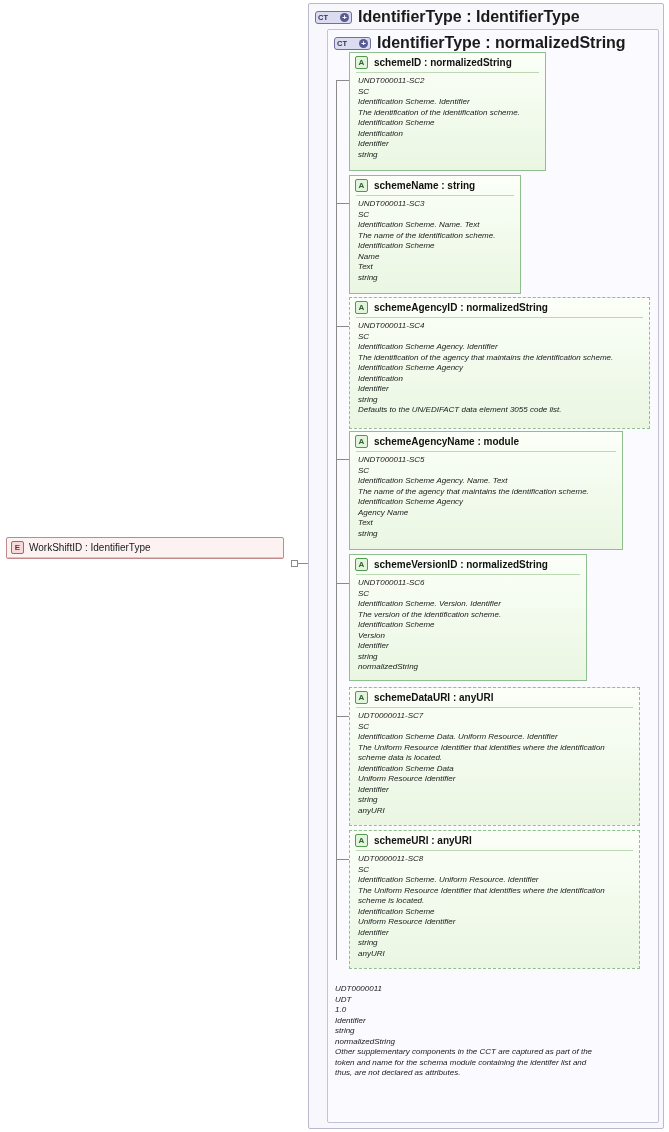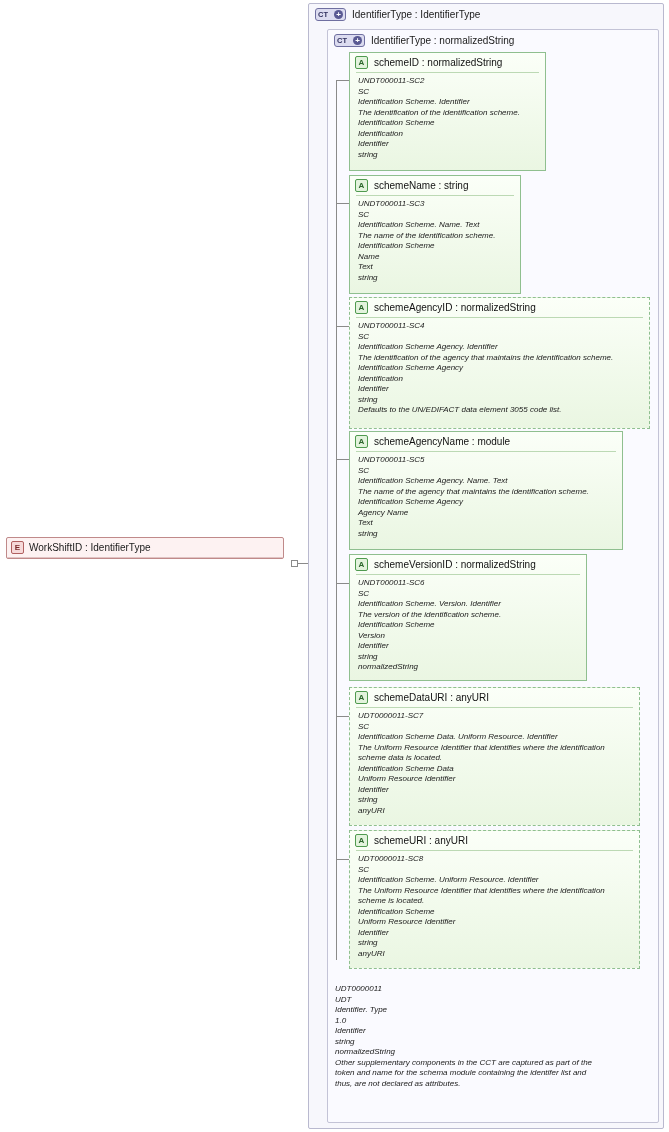--- a/index.html
+++ b/index.html
@@ -9,35 +9,35 @@
   
   .elem-box{position:absolute;left:6px;top:537px;width:278px;border:1px solid #c08a8a;background:#fdf2f2;border-radius:2px;box-sizing:border-box;}
   .elem-head{display:flex;align-items:center;gap:5px;padding:3px 5px 3px 4px;border-bottom:1px solid #e0c4c4;}
   .badge{width:13px;height:13px;border:1px solid #b06060;background:#f6d9d9;color:#7a2b2b;font-size:8px;font-weight:bold;display:flex;align-items:center;justify-content:center;border-radius:2px;box-sizing:border-box;}
   .elem-title{font-size:10px;font-weight:normal;color:#1a1a1a;}
   .elem-doc{padding:4px 6px 5px 6px;font-style:italic;font-size:8.5px;line-height:1.25;color:#222;}
 
   
   .ct-outer{position:absolute;left:308px;top:3px;width:356px;height:1126px;border:1px solid #b9b9cf;background:#f7f7fc;box-sizing:border-box;border-radius:2px;}
   .ct-outer-head{display:flex;align-items:center;gap:6px;padding:4px 6px;}
-  .ct-badge{display:flex;align-items:center;gap:6px;border:1px solid #6f6fa0;background:#dcdcf0;border-radius:3px;padding:0 2px;height:13px;box-sizing:border-box;}
+  .ct-badge{display:flex;align-items:center;gap:12px;border:1px solid #6f6fa0;background:#dcdcf0;border-radius:3px;padding:0 2px;height:13px;box-sizing:border-box;}
   .ct-badge b{font-size:7.5px;color:#30305e;font-weight:bold;letter-spacing:0;}
   .plus{width:9px;height:9px;border-radius:50%;background:#5a5a93;color:#fff;font-size:8px;line-height:9px;text-align:center;font-weight:bold;}
-  .ct-title{font-size:10px;font-weight:normal;color:#1a1a1a;}
+  .ct-title{font-size:16px;font-weight:bold;color:#1a1a1a;}
 
   .ct-inner{position:absolute;left:327px;top:29px;width:332px;height:1094px;border:1px solid #c3c3d6;background:#fafaff;box-sizing:border-box;border-radius:2px;}
   .ct-inner-head{display:flex;align-items:center;gap:6px;padding:4px 6px;}
 
   
   .attr{position:absolute;box-sizing:border-box;background:linear-gradient(180deg,#fbfff8 0%,#eaf6e2 100%);}
   .attr.solid{border:1px solid #8fbf8f;}
   .attr.dashed{border:1px dashed #8fbf8f;}
   .attr-head{display:flex;align-items:center;gap:6px;padding:3px 6px 3px 5px;}
   .a-badge{width:13px;height:13px;border:1px solid #4f9a4f;background:#e3f3dd;color:#2c662c;font-size:8px;font-weight:bold;display:flex;align-items:center;justify-content:center;border-radius:2px;box-sizing:border-box;}
-  .attr-title{font-size:10px;font-weight:normal;color:#111;}
+  .attr-title{font-size:10px;font-weight:bold;color:#111;}
   .attr-rule{height:1px;background:#bcd9b4;margin:0 6px 3px 6px;}
   .attr-lines{padding:0 6px 5px 8px;}
   .attr-lines div{font-style:italic;font-size:8px;line-height:1.32;color:#1a1a1a;white-space:normal;}
 
   
   .foot{position:absolute;left:327px;top:982px;width:280px;padding:2px 8px 4px 8px;box-sizing:border-box;}
   .foot div{font-style:italic;font-size:8px;line-height:1.32;color:#1a1a1a;}
 
   
   .ln{position:absolute;background:#8a8a8a;}
@@ -216,21 +216,20 @@
       <div>Uniform Resource Identifier</div>
       <div>Identifier</div>
       <div>string</div>
       <div>anyURI</div>
     </div>
   </div>
 
   <div class="foot">
     <div>UDT0000011</div>
     <div>UDT</div>
-    <div>Identifier. Type</div>
     <div>1.0</div>
     <div>Identifier</div>
     <div>string</div>
     <div>normalizedString</div>
     <div>Other supplementary components in the CCT are captured as part of the token and name for the schema module containing the identifer list and thus, are not declared as attributes.</div>
   </div>
 
 </div>
 
 </body></html>

